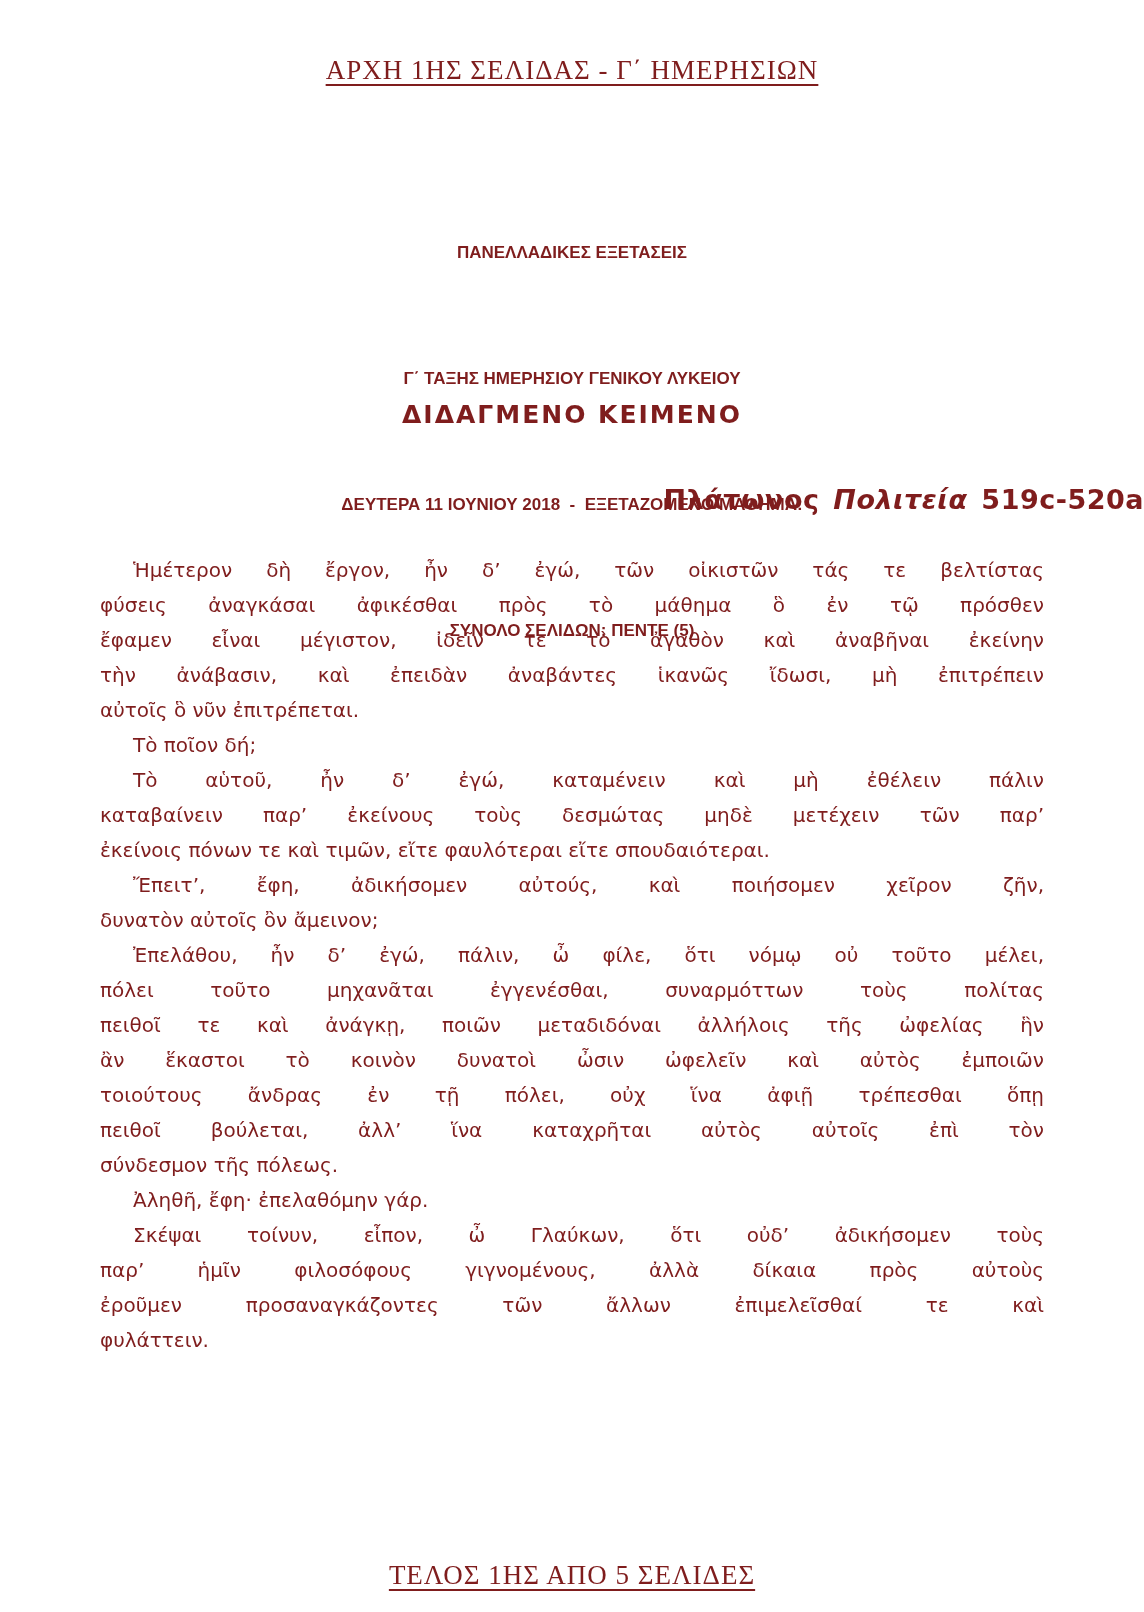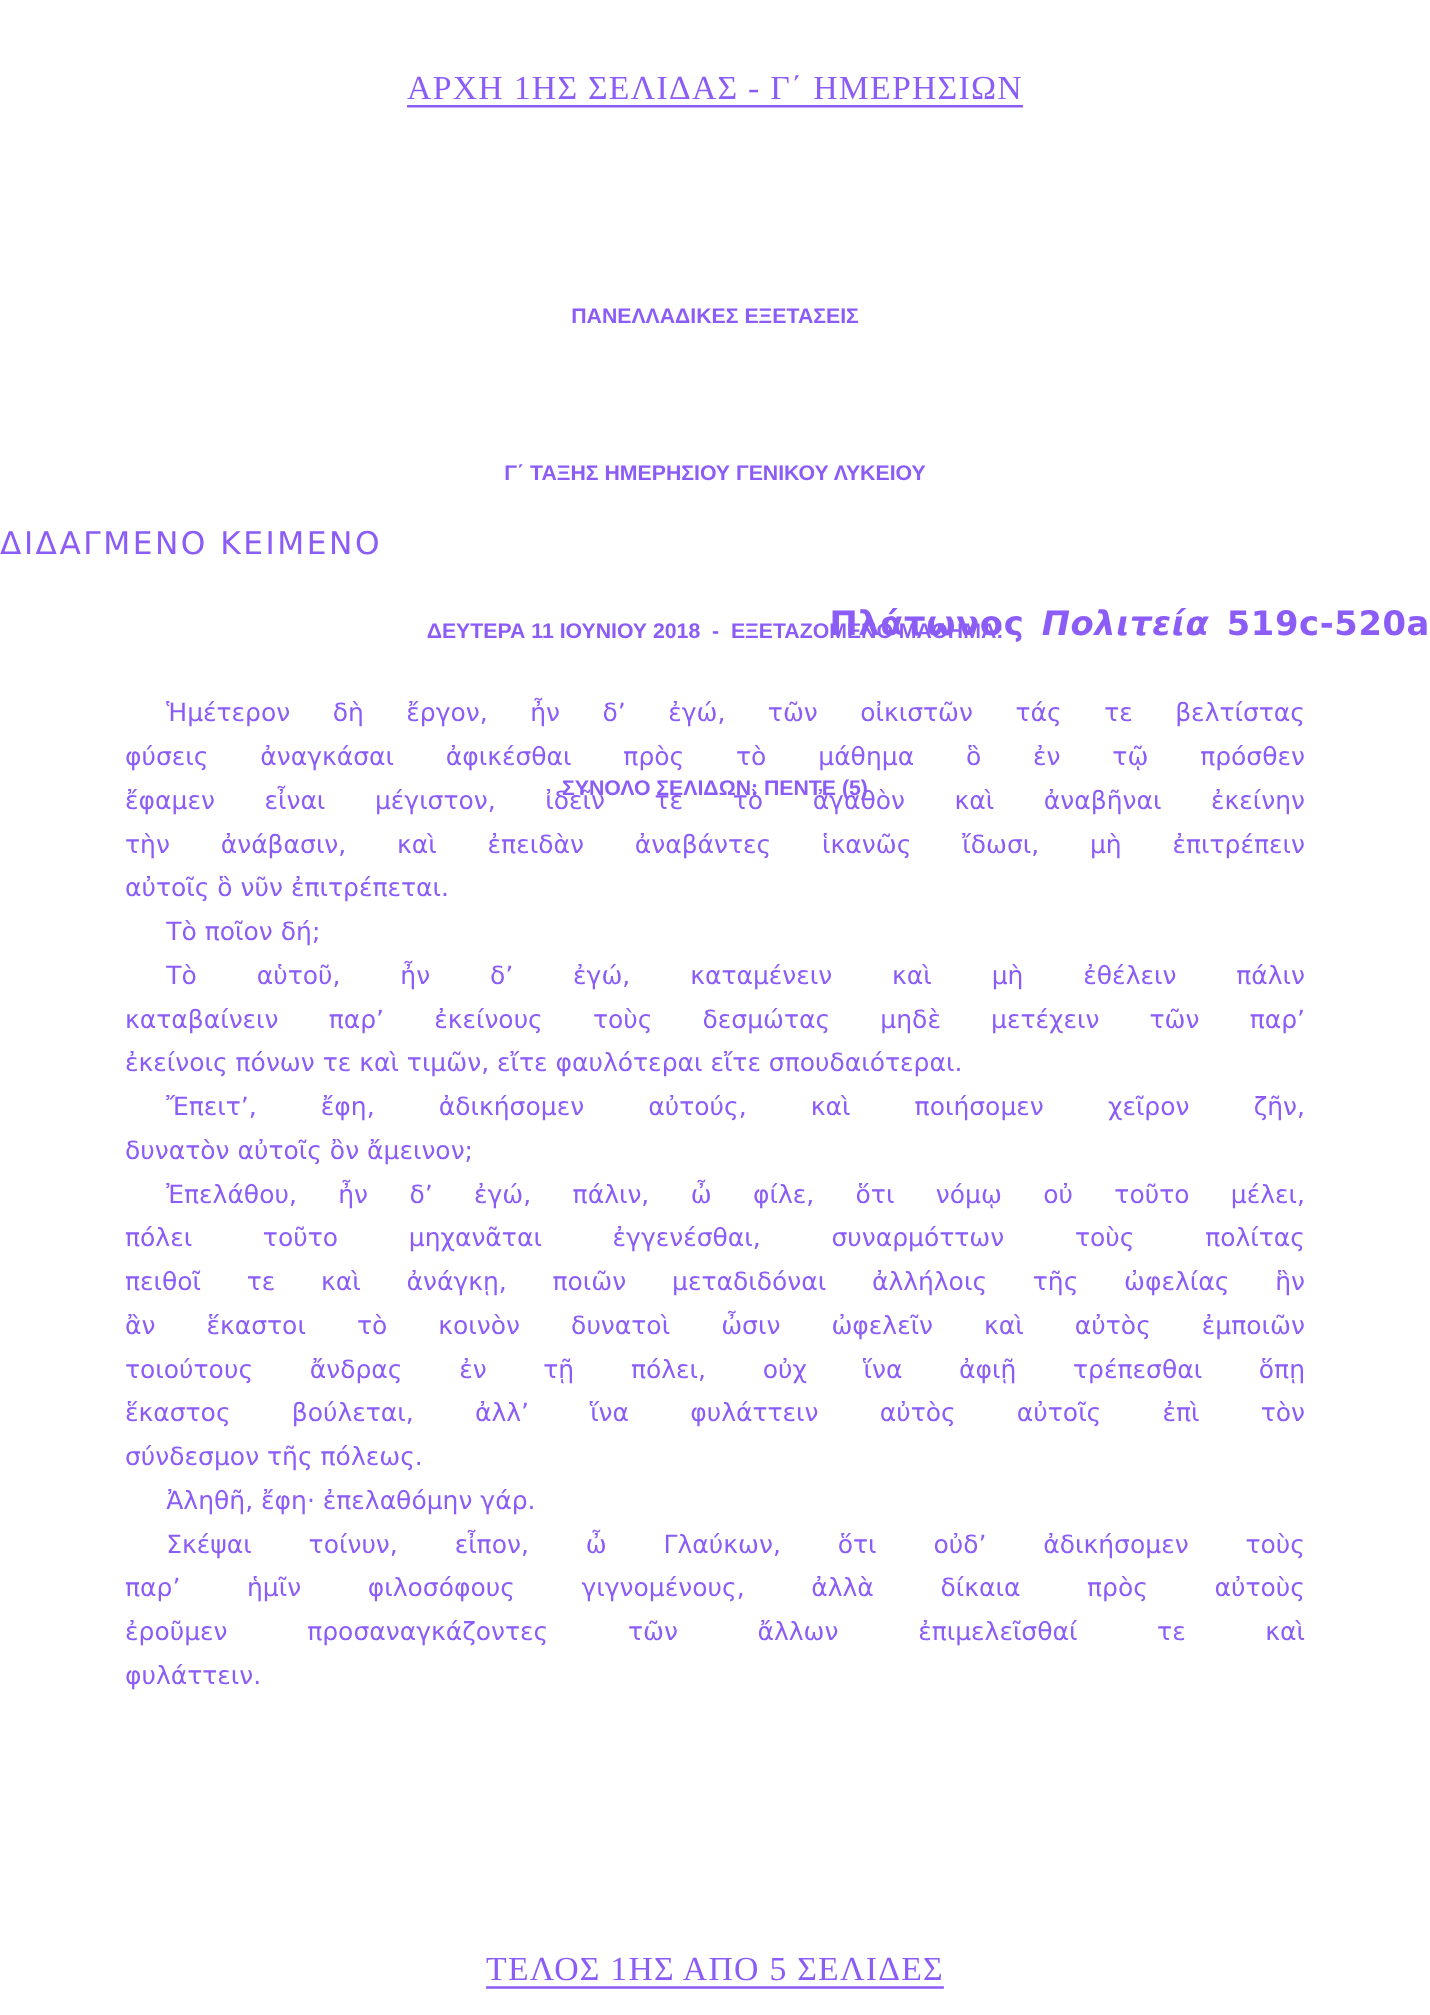--- a/index.html
+++ b/index.html
@@ -5,21 +5,21 @@
   html, body {
     margin: 0;
     padding: 0;
     background: #ffffff;
   }
   .page {
     position: relative;
     width: 1144px;
     height: 1612px;
     background: #ffffff;
-    color: #8b5cf6;
+    color: #7f1d1d;
     overflow: hidden;
   }
 
   
   .page-header, .page-footer {
     position: absolute;
     left: 0;
     width: 100%;
     text-align: center;
     font-family: "Liberation Serif", "DejaVu Serif", serif;
@@ -43,26 +43,26 @@
     font-family: "Liberation Sans", "DejaVu Sans", sans-serif;
     font-weight: bold;
     font-size: 17px;
     line-height: 42px;
     white-space: pre-wrap;
   }
 
   
   .section-heading {
     position: absolute;
-    top: 420px;
+    top: 400px;
     left: 0;
     width: 100%;
-    text-align: left;
+    text-align: center;
     font-family: "DejaVu Sans", sans-serif;
-    font-weight: normal;
+    font-weight: bold;
     font-size: 25px;
     letter-spacing: 2px;
   }
 
   
   .passage-ref {
     position: absolute;
     top: 484px;
     left: 0;
     width: 100%;
@@ -139,21 +139,21 @@
       <div class="line indent">Ἔπειτ’, ἔφη, ἀδικήσομεν αὐτούς, καὶ ποιήσομεν χεῖρον ζῆν,</div>
       <div class="line last">δυνατὸν αὐτοῖς ὂν ἄμεινον;</div>
     </div>
 
     <div class="para">
       <div class="line indent">Ἐπελάθου, ἦν δ’ ἐγώ, πάλιν, ὦ φίλε, ὅτι νόμῳ οὐ τοῦτο μέλει,</div>
       <div class="line">πόλει τοῦτο μηχανᾶται ἐγγενέσθαι, συναρμόττων τοὺς πολίτας</div>
       <div class="line">πειθοῖ τε καὶ ἀνάγκῃ, ποιῶν μεταδιδόναι ἀλλήλοις τῆς ὠφελίας ἣν</div>
       <div class="line">ἂν ἕκαστοι τὸ κοινὸν δυνατοὶ ὦσιν ὠφελεῖν καὶ αὐτὸς ἐμποιῶν</div>
       <div class="line">τοιούτους ἄνδρας ἐν τῇ πόλει, οὐχ ἵνα ἀφιῇ τρέπεσθαι ὅπῃ</div>
-      <div class="line">ἕκαστος βούλεται, ἀλλ’ ἵνα φυλάττειν αὐτὸς αὐτοῖς ἐπὶ τὸν</div>
+      <div class="line">πειθοῖ βούλεται, ἀλλ’ ἵνα καταχρῆται αὐτὸς αὐτοῖς ἐπὶ τὸν</div>
       <div class="line last">σύνδεσμον τῆς πόλεως.</div>
     </div>
 
     <div class="para">
       <div class="line indent last">Ἀληθῆ, ἔφη· ἐπελαθόμην γάρ.</div>
     </div>
 
     <div class="para">
       <div class="line indent">Σκέψαι τοίνυν, εἶπον, ὦ Γλαύκων, ὅτι οὐδ’ ἀδικήσομεν τοὺς</div>
       <div class="line">παρ’ ἡμῖν φιλοσόφους γιγνομένους, ἀλλὰ δίκαια πρὸς αὐτοὺς</div>

